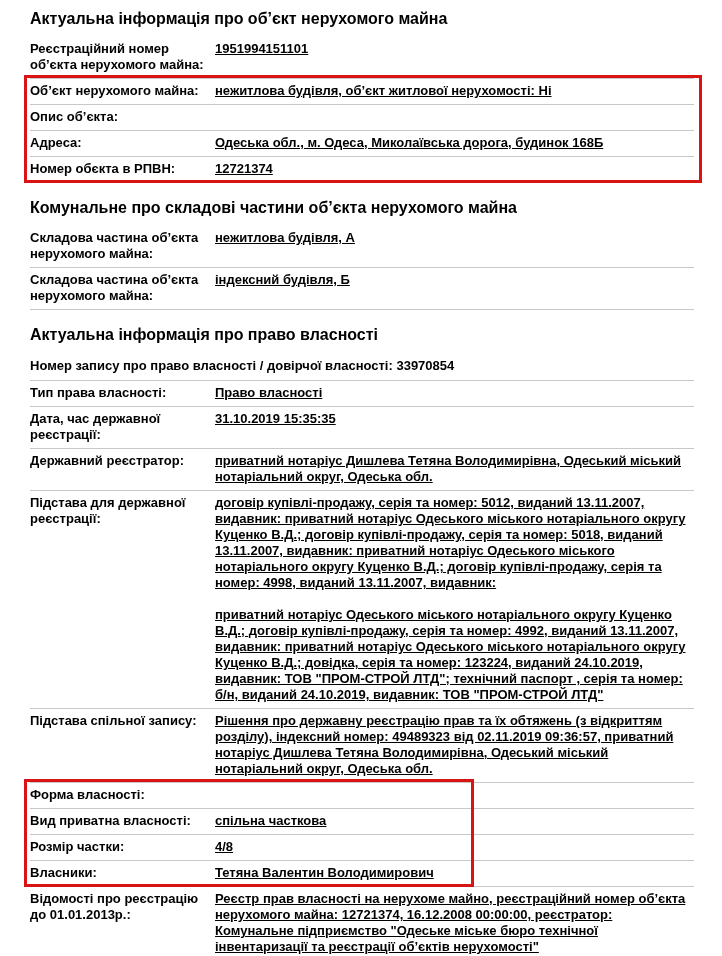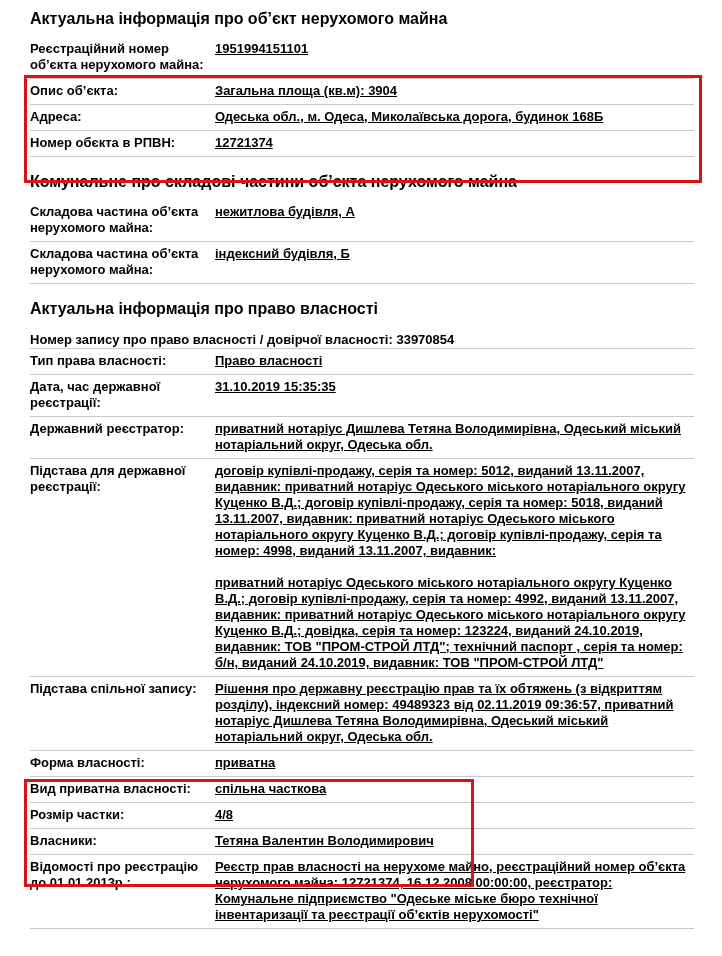--- a/index.html
+++ b/index.html
@@ -20,21 +20,21 @@
   }
   .doc { position: relative; }
   .heading {
     text-align: left;
     font-size: 16px;
     line-height: 17px;
     margin: 16px 0 10px 0;
   }
   .heading:first-child { margin-top: 4px; }
   .fullrow {
-    padding: 5px 0 0 0;
+    padding: 5px 0 6px 0;
     border-bottom: 1px solid var(--divider, #c8c8c8);
   }
   .row {
     display: flex;
     align-items: flex-start;
     padding: 4px 0 5px 0;
     border-bottom: 1px solid var(--divider, #c8c8c8);
   }
   .row .label { flex: 0 0 185px; padding-right: 10px; }
   .row .value { flex: 1; white-space: pre-line; text-decoration: underline; }
@@ -55,22 +55,25 @@
 
 <div class="page">
   <div class="doc">
       <div class="heading">Актуальна інформація про об’єкт нерухомого майна</div>
       <div class="row">
         <div class="label">Реєстраційний номер об’єкта нерухомого майна:</div>
         <div class="value">1951994151101</div>
       </div>
       <div class="group">
         <div class="row">
+          <div class="label">Об’єкт нерухомого майна:</div>
+          <div class="value">нежитлова будівля, об’єкт житлової нерухомості: Ні</div>
+        </div>
+        <div class="row">
           <div class="label">Опис об’єкта:</div>
-          <div class="value">Загальна площа (кв.м): 3904</div>
         </div>
         <div class="row">
           <div class="label">Адреса:</div>
           <div class="value">Одеська обл., м. Одеса, Миколаївська дорога, будинок 168Б</div>
         </div>
         <div class="row">
           <div class="label">Номер обєкта в РПВН:</div>
           <div class="value">12721374</div>
         </div>
       </div>
@@ -103,21 +106,20 @@
 
 приватний нотаріус Одеського міського нотаріального округу Куценко В.Д.; договір купівлі-продажу, серія та номер: 4992, виданий 13.11.2007, видавник: приватний нотаріус Одеського міського нотаріального округу Куценко В.Д.; довідка, серія та номер: 123224, виданий 24.10.2019, видавник: ТОВ "ПРОМ-СТРОЙ ЛТД"; технічний паспорт , серія та номер: б/н, виданий 24.10.2019, видавник: ТОВ "ПРОМ-СТРОЙ ЛТД"</div>
       </div>
       <div class="row">
         <div class="label">Підстава спільної запису:</div>
         <div class="value">Рішення про державну реєстрацію прав та їх обтяжень (з відкриттям розділу), індексний номер: 49489323 від 02.11.2019 09:36:57, приватний нотаріус Дишлева Тетяна Володимирівна, Одеський міський нотаріальний округ, Одеська обл.</div>
       </div>
       <div class="group">
         <div class="row">
           <div class="label">Форма власності:</div>
-          <div class="value">приватна</div>
         </div>
         <div class="row">
           <div class="label">Вид приватна власності:</div>
           <div class="value">спільна часткова</div>
         </div>
         <div class="row">
           <div class="label">Розмір частки:</div>
           <div class="value">4/8</div>
         </div>
         <div class="row">

